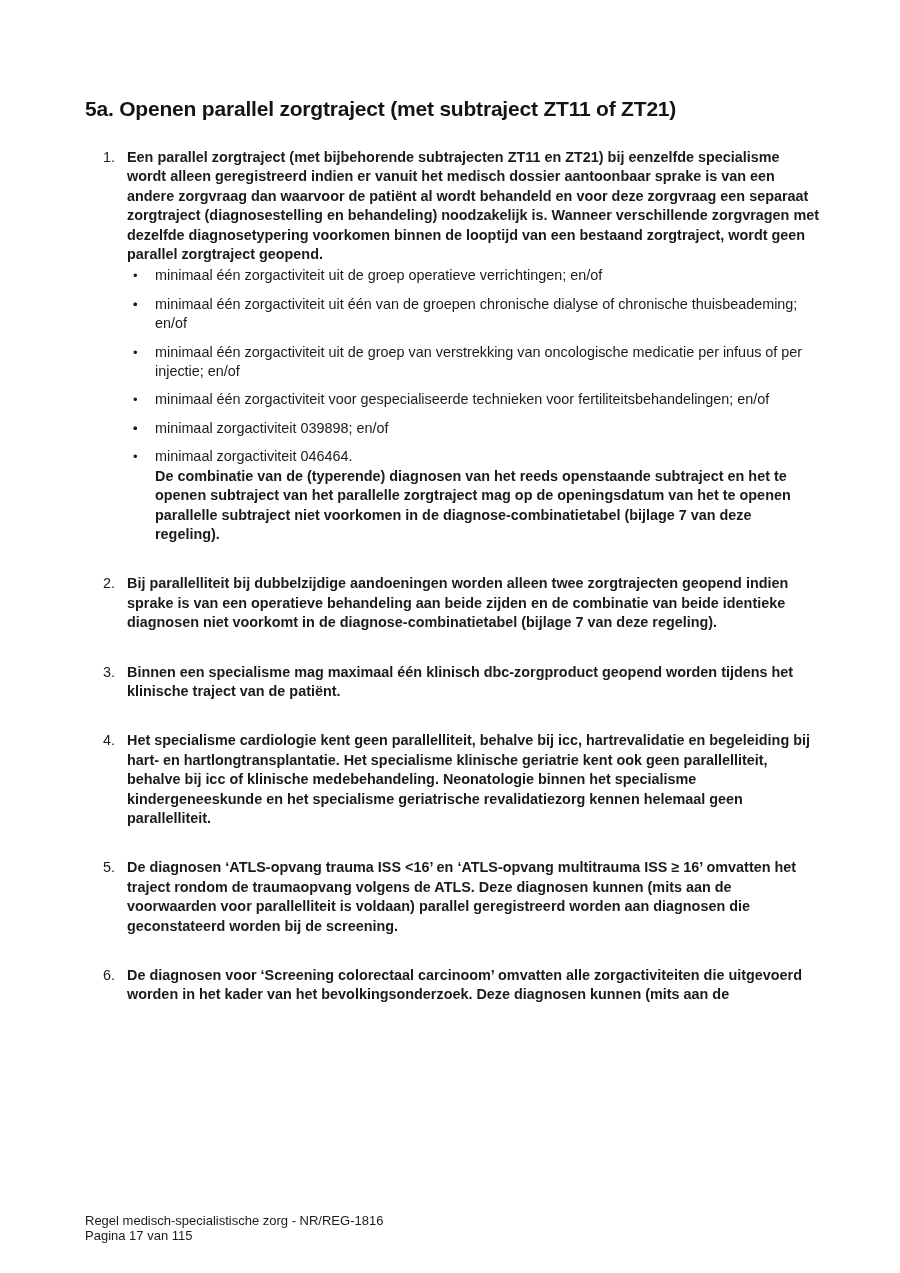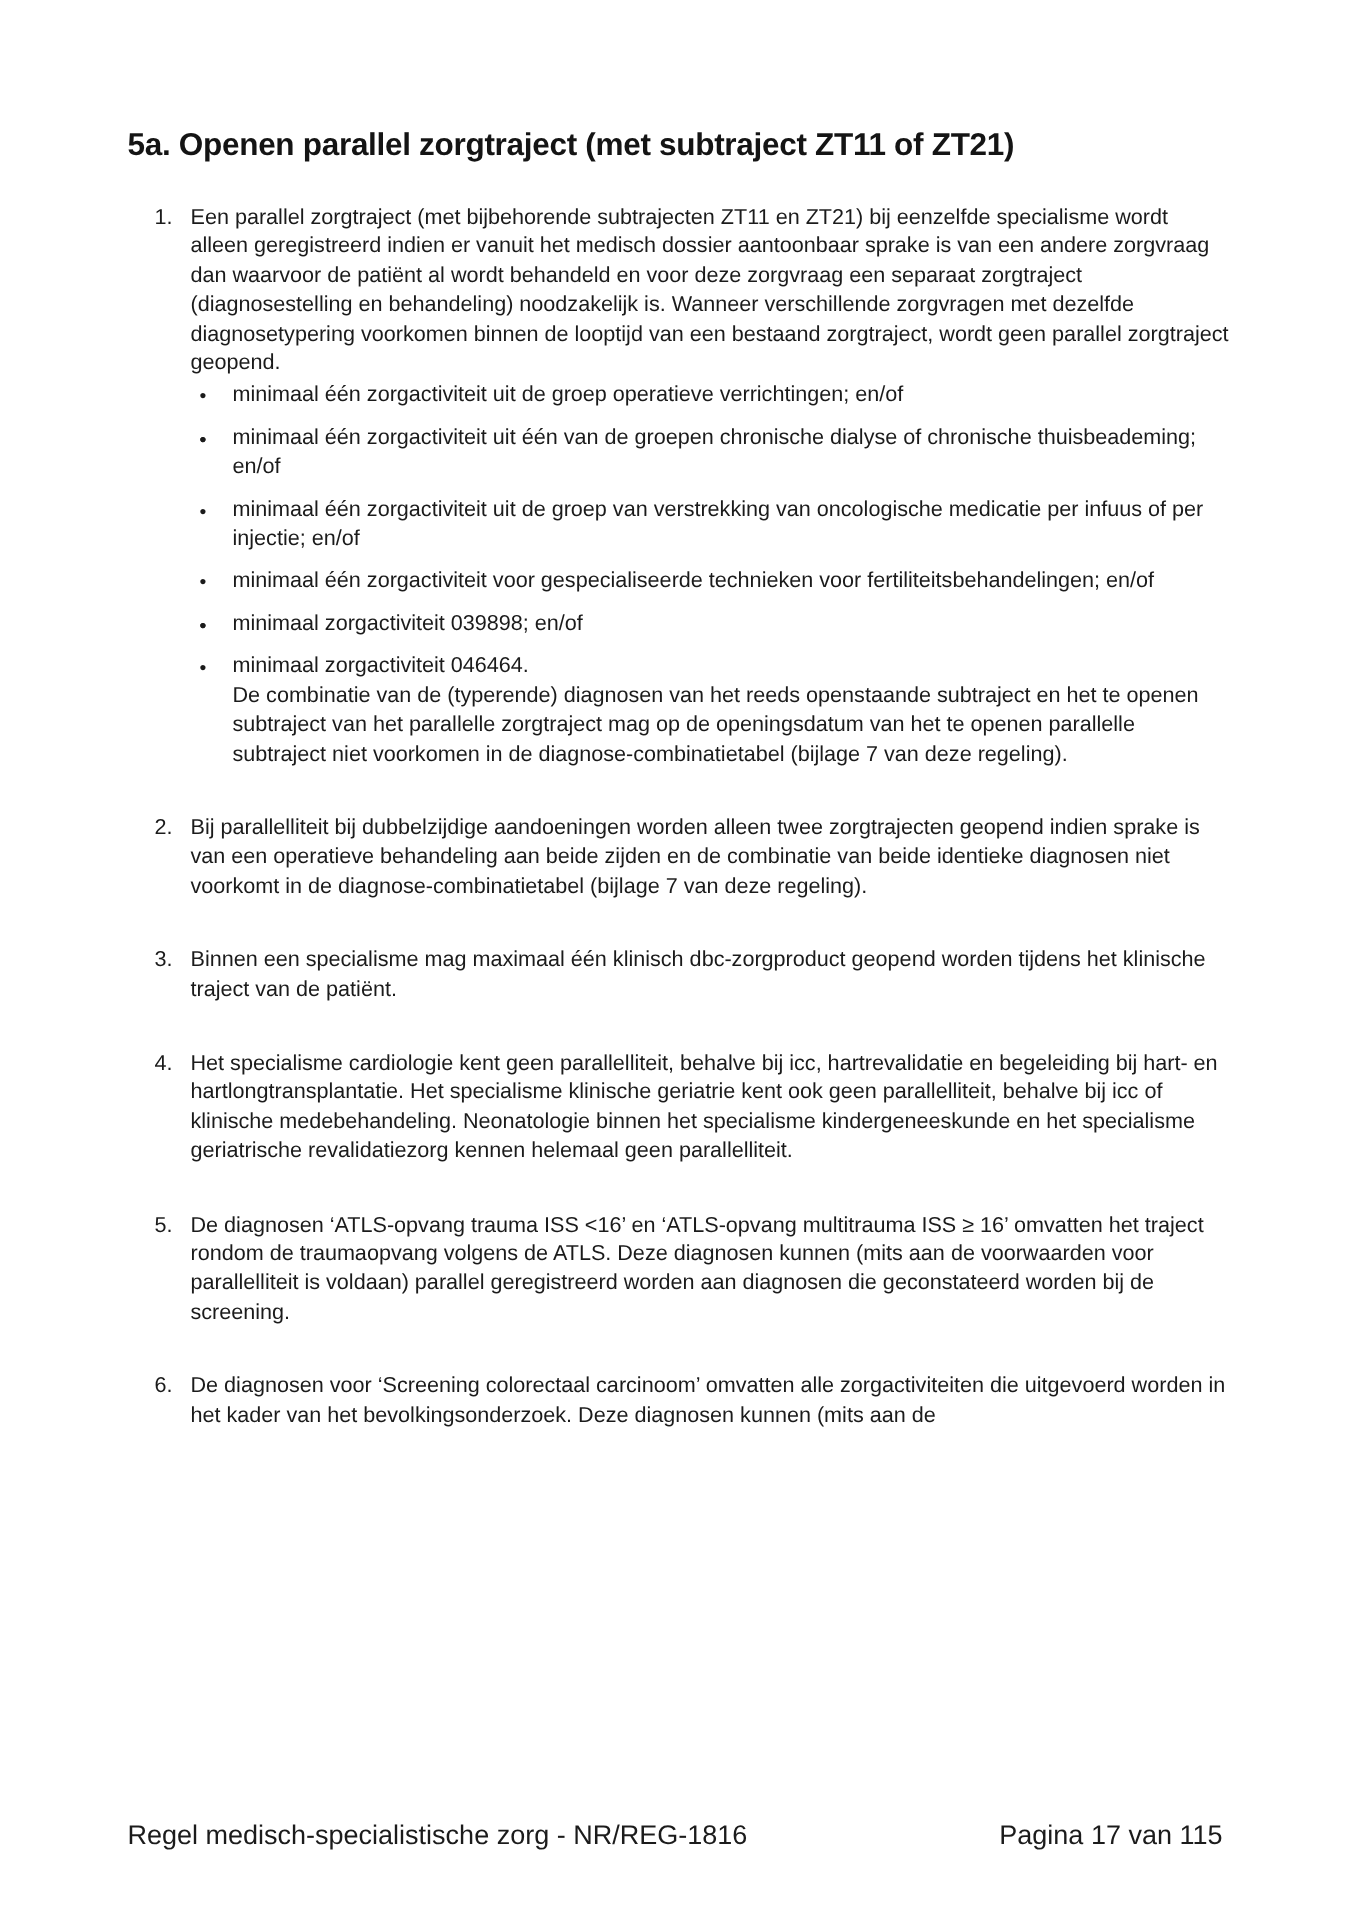--- a/index.html
+++ b/index.html
@@ -12,20 +12,21 @@
     width: 900px;
     height: 1273px;
     background: #ffffff;
     font-family: "Liberation Sans", "DejaVu Sans", sans-serif;
     color: #1b1b1b;
     overflow: hidden;
     box-sizing: border-box;
   }
   .content {
     padding: 85px 80px 0 85px;
+    margin-top: 12px;
   }
   h1.heading {
     margin: 0 0 27px 0;
     font-size: 21px;
     font-weight: bold;
     letter-spacing: -0.2px;
     color: #141414;
     white-space: nowrap;
   }
   .items {
@@ -43,20 +44,21 @@
   .item-num {
     flex: 0 0 24px;
     width: 24px;
   }
   .item-body {
     flex: 1 1 auto;
     max-width: 693px;
   }
   .item-body p {
     margin: 0;
+    font-weight: bold;
   }
   ul.bullets {
     list-style: none;
     margin: 2px 0 0 0;
     padding: 0;
   }
   ul.bullets li {
     position: relative;
     padding-left: 28px;
     margin-top: 9px;
@@ -73,22 +75,23 @@
   .bullet-cont {
     margin: 0;
   }
   .doc-footer {
     position: absolute;
     top: 1213px;
     left: 85px;
     right: 85px;
     display: flex;
     justify-content: space-between;
-    font-size: 18px;
+    font-size: 13px;
     color: #1b1b1b;
+    flex-direction: column;
   }
 </style>
 </head>
 <body>
 
 <div class="page">
   <div class="content">
 
     <h1 class="heading">5a. Openen parallel zorgtraject (met subtraject ZT11 of ZT21)</h1>
 

